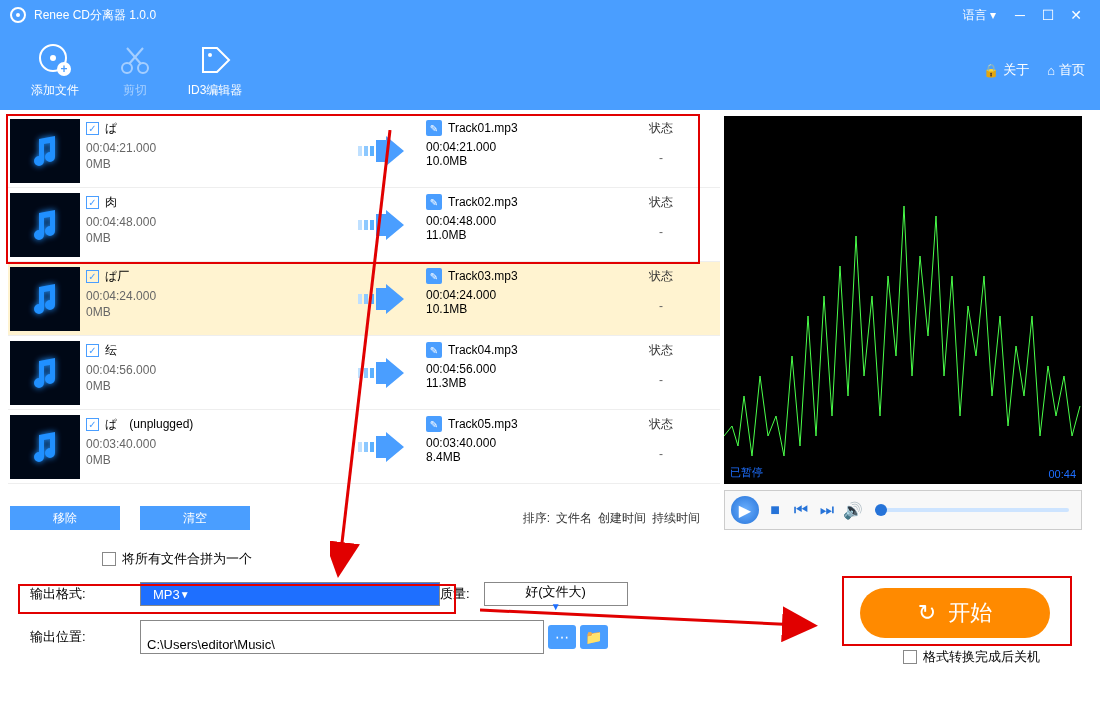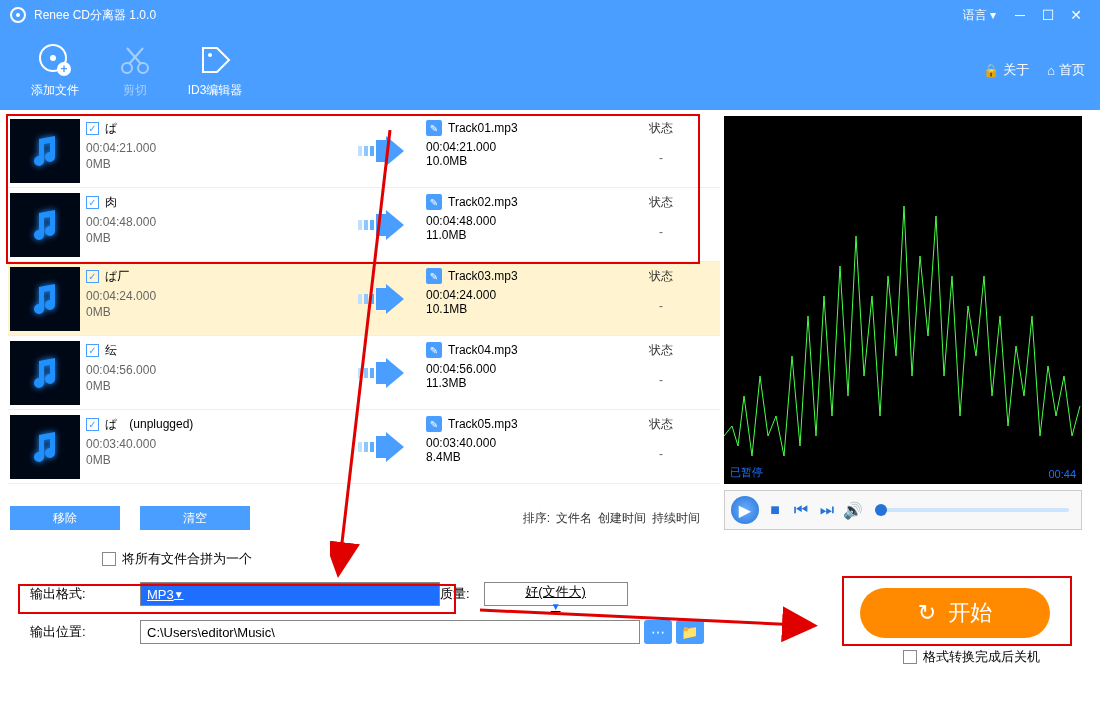--- a/index.html
+++ b/index.html
@@ -64,27 +64,27 @@
 .pbtn.play { width: 28px; height: 28px; border-radius: 50%; background: radial-gradient(#6bb0ff,#2673d8); color: #fff; }
 .slider { flex: 1; height: 4px; background: #cde4ff; border-radius: 2px; position: relative; margin: 0 6px; }
 .slider .knob { position: absolute; left: 0; top: -4px; width: 12px; height: 12px; border-radius: 50%; background: #2673d8; }
 
 
 .bottom { padding: 10px 30px; position: relative; height: 166px; }
 .merge-row { display: flex; align-items: center; font-size: 13px; margin-bottom: 14px; margin-left: 72px; }
 .merge-row .cb2 { width: 14px; height: 14px; border: 1px solid #888; margin-right: 6px; cursor: pointer; }
 .form-row { display: flex; align-items: center; font-size: 13px; margin-bottom: 14px; }
 .form-row .lbl { width: 110px; }
-.form-row .sel { width: 300px; height: 24px; border: 1px solid #888; background: #1e6fff; color: #fff; padding: 0 6px; display: flex; align-items: center; cursor: pointer; text-decoration: underline; }
+.form-row .sel { width: 300px; height: 24px; border: 1px solid #888; background: #1e6fff; color: #fff; padding: 0 12px; display: flex; align-items: center; cursor: pointer; }
 .form-row .sel.white { background: #fff; color: #000; }
 .form-row .sel .arr { color: #fff; font-size: 10px; }
 .form-row .sel.white .arr { color: #1e6fff; }
 .form-row .qlbl { margin-right: 14px; }
 .form-row .qsel { width: 144px; flex-direction: column; }
-.form-row .path { width: 500px; height: 24px; border: 1px solid #888; padding: 8px 6px; display: flex; align-items: center; background: #fff; }
+.form-row .path { width: 404px; height: 24px; border: 1px solid #888; padding: 16px 6px; display: flex; background: #fff; }
 .ibtn { width: 28px; height: 24px; background: #4a9eff; color: #fff; border: none; margin-left: 4px; cursor: pointer; border-radius: 3px; font-size: 14px; display: flex; align-items: center; justify-content: center; }
 
 .start-btn { position: absolute; right: 50px; top: 48px; width: 190px; height: 50px; background: #ff8a00; border-radius: 25px; color: #fff; font-size: 22px; display: flex; align-items: center; justify-content: center; gap: 12px; cursor: pointer; border: none; }
 .start-btn .ric { font-size: 22px; }
 .red-box.b2 { left: 18px; top: 44px; width: 438px; height: 30px; }
 .red-box.b3 { right: 28px; top: 36px; width: 230px; height: 70px; }
 
 .shutdown-row { position: absolute; right: 60px; top: 108px; display: flex; align-items: center; font-size: 13px; }
 .shutdown-row .cb2 { width: 14px; height: 14px; border: 1px solid #888; margin-right: 6px; cursor: pointer; }
 

